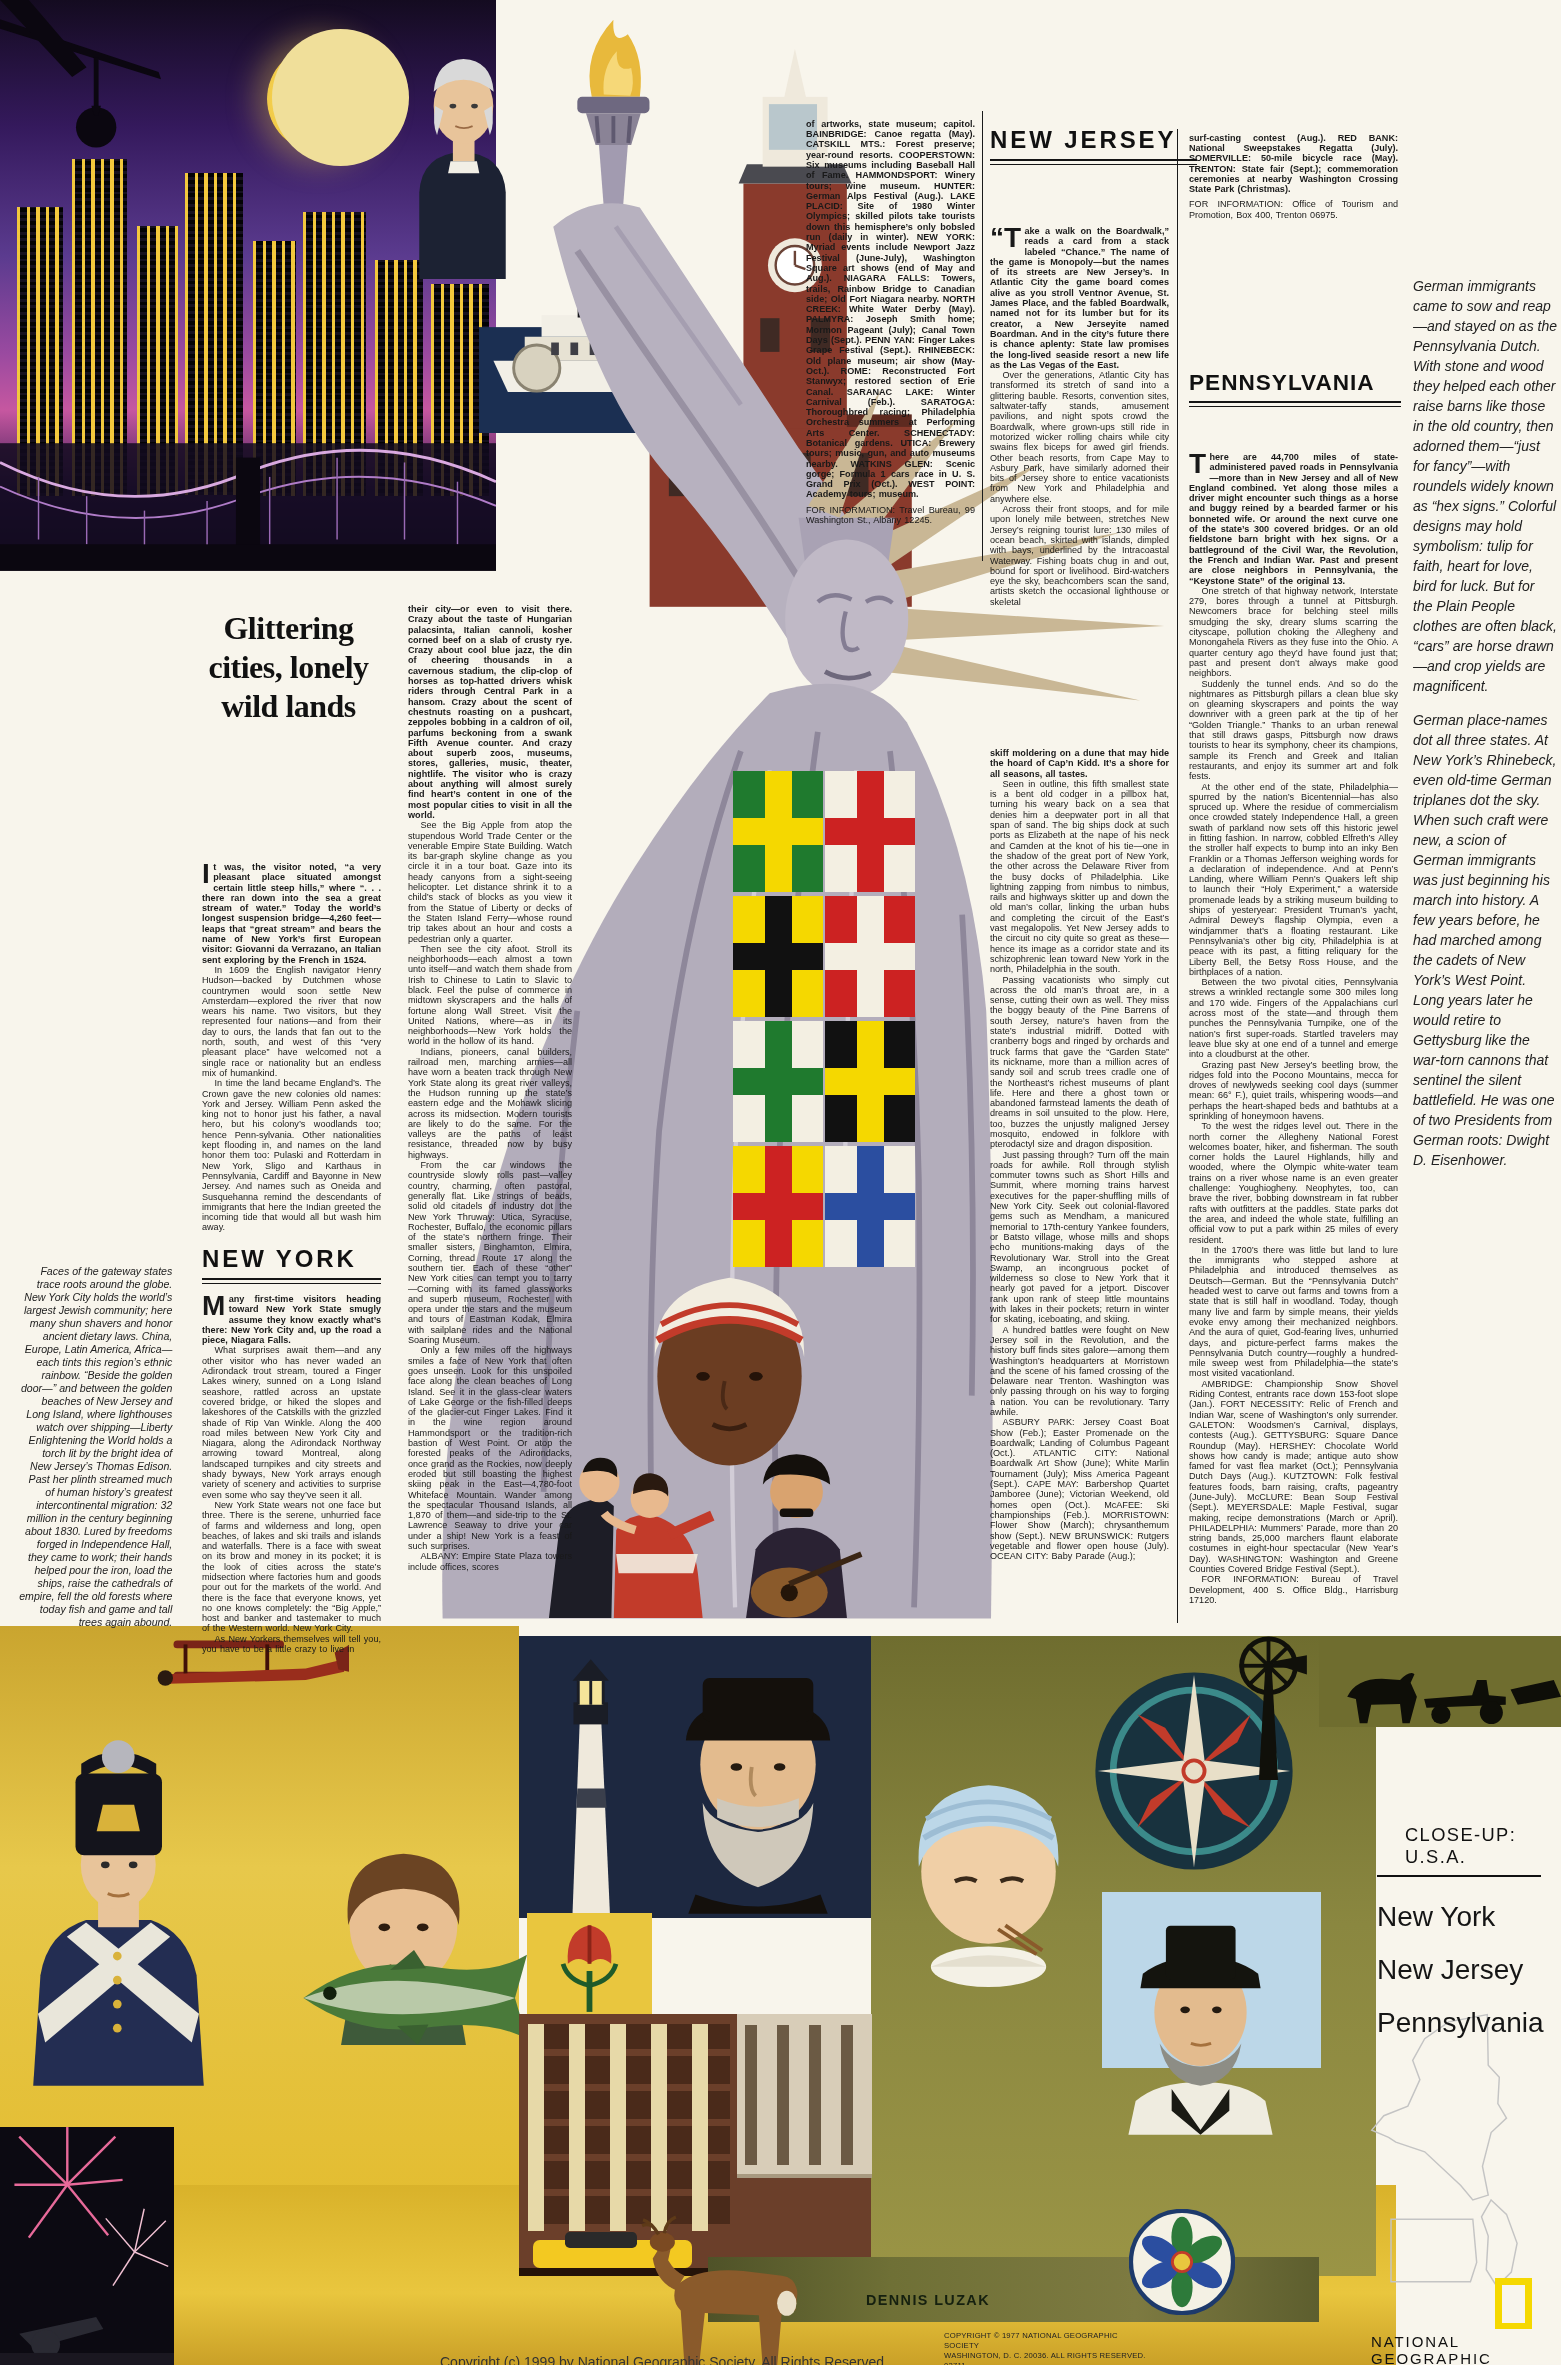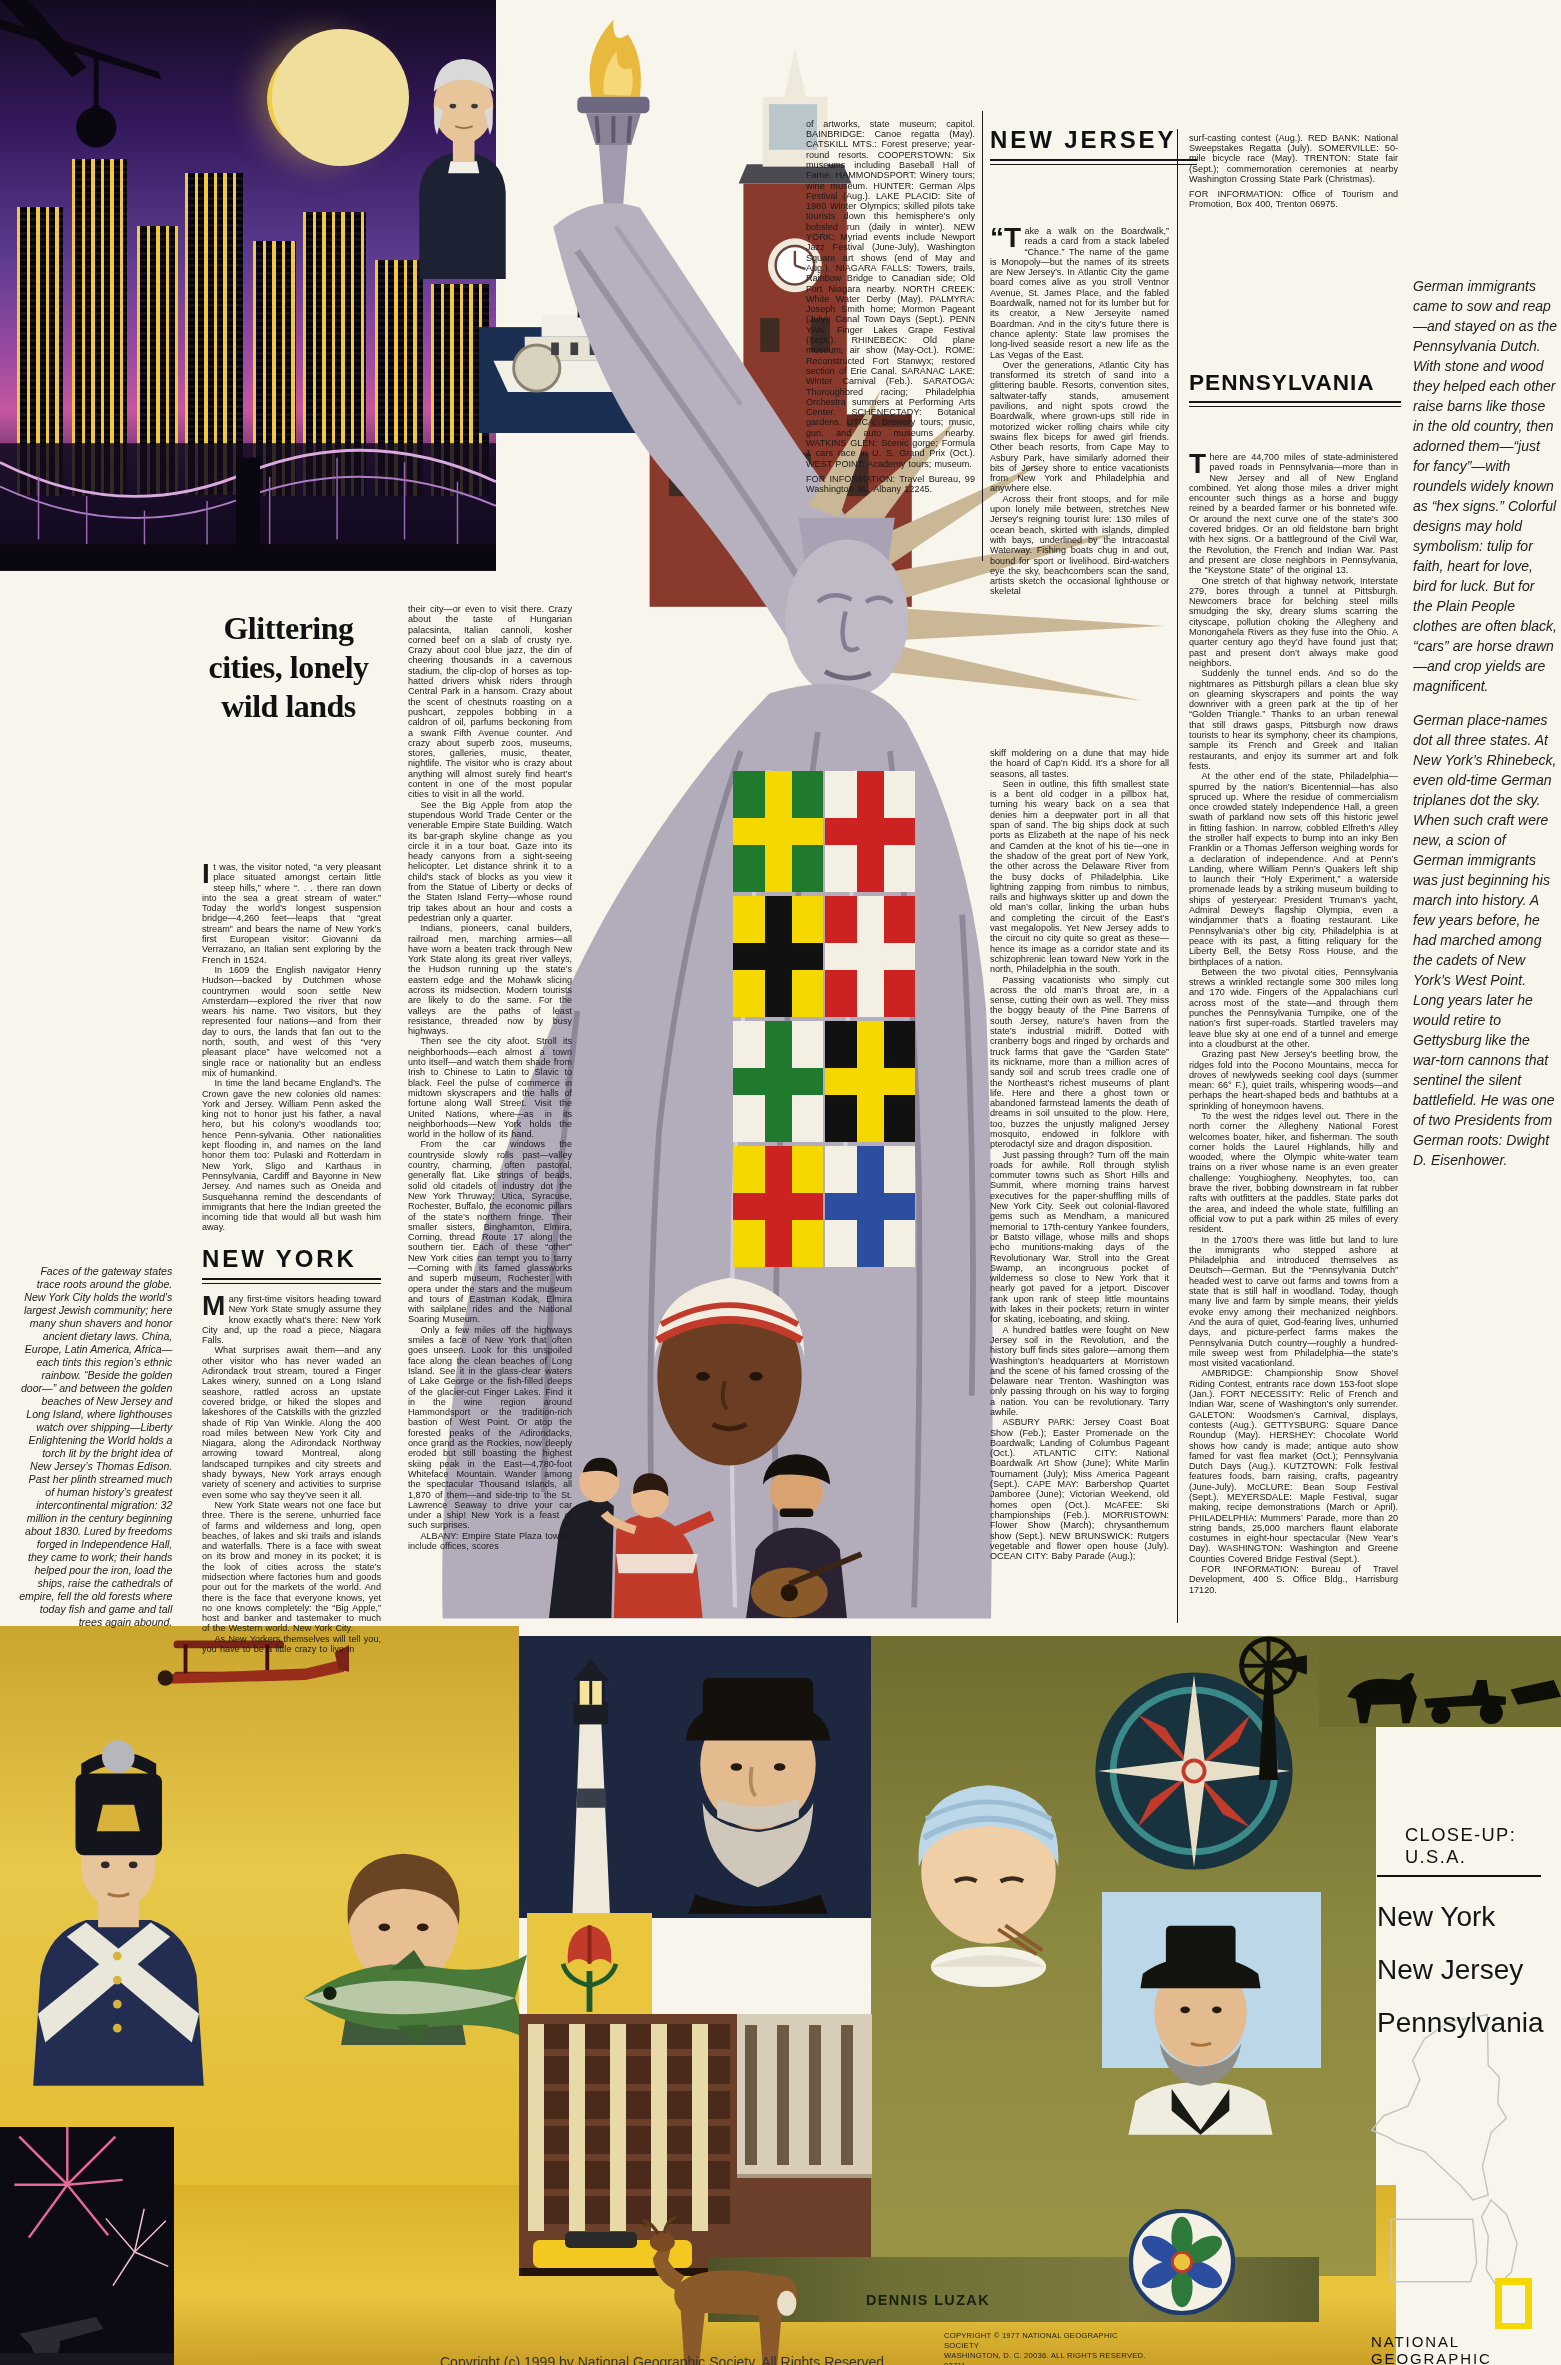--- a/index.html
+++ b/index.html
@@ -2,21 +2,21 @@
 <html style="font-size:7.7px"><head>
 <meta charset="utf-8">
 <style>
   html,body{margin:0;padding:0;background:#888;}
   #poster{position:relative;width:1562px;height:2366px;background:#f8f5ec;overflow:hidden;
           font-family:"Liberation Sans",sans-serif;color:#161616;}
   
   .txt{position:absolute;z-index:6;}
   .col{ text-align:justify;font-size:9.1px;line-height:10.3px;word-spacing:0.7px;color:#191919;}
   .col p{margin:0;text-indent:12.5px;}
-  .col p:first-child{text-indent:0;}
+  .col p:first-child{text-indent:0;font-weight:bold;}
   .listing p{text-indent:0;margin-top:4.8px;}
   .dc p:first-child::first-letter{float:left;font-size:28px;line-height:22px;font-weight:700;padding:1.4px 3.4px 0 0;}
   .title{font-size:32px;line-height:39px;font-weight:700;letter-spacing:-0.5px;text-align:center;color:#111;}
   .sect h2{margin:0;font-size:24px;font-weight:700;letter-spacing:2.9px;color:#111;}
   .sect .rules{height:3.4px;border-top:2.9px solid #151515;border-bottom:1px solid #151515;margin-top:4.8px;}
   .vrule{position:absolute;width:1.4px;background:#1a1a1a;z-index:6;}
   .caption{font-style:italic;color:#222;}
   .cap-left{font-size:10.6px;line-height:13px;text-align:right;}
   .cap-right{font-size:14px;line-height:20px;text-align:left;}
   .closeup-kicker{font-size:18.3px;letter-spacing:1.4px;color:#111;padding-left:28px;}
@@ -475,22 +475,22 @@
         <p>Many first-time visitors heading toward New York State smugly assume they know exactly what’s there: New York City and, up the road a piece, Niagara Falls.</p>
         <p>What surprises await them—and any other visitor who has never waded an Adirondack trout stream, toured a Finger Lakes winery, sunned on a Long Island seashore, rattled across an upstate covered bridge, or hiked the slopes and lakeshores of the Catskills with the grizzled shade of Rip Van Winkle. Along the 400 road miles between New York City and Niagara, along the Adirondack Northway arrowing toward Montreal, along landscaped turnpikes and city streets and shady byways, New York arrays enough variety of scenery and activities to surprise even some who say they’ve seen it all.</p>
         <p>New York State wears not one face but three. There is the serene, unhurried face of farms and wilderness and long, open beaches, of lakes and ski trails and islands and waterfalls. There is a face with sweat on its brow and money in its pocket; it is the look of cities across the state’s midsection where factories hum and goods pour out for the markets of the world. And there is the face that everyone knows, yet no one knows completely: the “Big Apple,” host and banker and tastemaker to much of the Western world. New York City.</p>
         <p>As New Yorkers themselves will tell you, you have to be a little crazy to live in</p>
       </div>
   </div>
 
   <div class="txt col" style="left:408px;top:604px;width:164px;max-height:1016px;overflow:hidden;">
       <p>their city—or even to visit there. Crazy about the taste of Hungarian palacsinta, Italian cannoli, kosher corned beef on a slab of crusty rye. Crazy about cool blue jazz, the din of cheering thousands in a cavernous stadium, the clip-clop of horses as top-hatted drivers whisk riders through Central Park in a hansom. Crazy about the scent of chestnuts roasting on a pushcart, zeppoles bobbing in a caldron of oil, parfums beckoning from a swank Fifth Avenue counter. And crazy about superb zoos, museums, stores, galleries, music, theater, nightlife. The visitor who is crazy about anything will almost surely find heart’s content in one of the most popular cities to visit in all the world.</p>
       <p>See the Big Apple from atop the stupendous World Trade Center or the venerable Empire State Building. Watch its bar-graph skyline change as you circle it in a tour boat. Gaze into its heady canyons from a sight-seeing helicopter. Let distance shrink it to a child’s stack of blocks as you view it from the Statue of Liberty or decks of the Staten Island Ferry—whose round trip takes about an hour and costs a pedestrian only a quarter.</p>
+      <p>Then see the city afoot. Stroll its neighborhoods—each almost a town unto itself—and watch them shade from Irish to Chinese to Latin to Slavic to black. Feel the pulse of commerce in midtown skyscrapers and the halls of fortune along Wall Street. Visit the United Nations, where—as in its neighborhoods—New York holds the world in the hollow of its hand.</p>
       <p>Indians, pioneers, canal builders, railroad men, marching armies—all have worn a beaten track through New York State along its great river valleys, the Hudson running up the state’s eastern edge and the Mohawk slicing across its midsection. Modern tourists are likely to do the same. For the valleys are the paths of least resistance, threaded now by busy highways.</p>
-      <p>Then see the city afoot. Stroll its neighborhoods—each almost a town unto itself—and watch them shade from Irish to Chinese to Latin to Slavic to black. Feel the pulse of commerce in midtown skyscrapers and the halls of fortune along Wall Street. Visit the United Nations, where—as in its neighborhoods—New York holds the world in the hollow of its hand.</p>
       <p>From the car windows the countryside slowly rolls past—valley country, charming, often pastoral, generally flat. Like strings of beads, solid old citadels of industry dot the New York Thruway: Utica, Syracuse, Rochester, Buffalo, the economic pillars of the state’s northern fringe. Their smaller sisters, Binghamton, Elmira, Corning, thread Route 17 along the southern tier. Each of these “other” New York cities can tempt you to tarry—Corning with its famed glassworks and superb museum, Rochester with opera under the stars and the museum and tours of Eastman Kodak, Elmira with sailplane rides and the National Soaring Museum.</p>
       <p>Only a few miles off the highways smiles a face of New York that often goes unseen. Look for this unspoiled face along the clean beaches of Long Island. See it in the glass-clear waters of Lake George or the fish-filled deeps of the glacier-cut Finger Lakes. Find it in the wine region around Hammondsport or the tradition-rich bastion of West Point. Or atop the forested peaks of the Adirondacks, once grand as the Rockies, now deeply eroded but still boasting the highest skiing peak in the East—4,780-foot Whiteface Mountain. Wander among the spectacular Thousand Islands, all 1,870 of them—and side-trip to the St. Lawrence Seaway to drive your car under a ship! New York is a feast of such surprises.</p>
       <p>ALBANY: Empire State Plaza towers include offices, scores</p>
     </div>
 
   <div class="txt col listing" style="left:806px;top:114px;width:169px;">
       <p>of artworks, state museum; capitol. BAINBRIDGE: Canoe regatta (May). CATSKILL MTS.: Forest preserve; year-round resorts. COOPERSTOWN: Six museums including Baseball Hall of Fame. HAMMONDSPORT: Winery tours; wine museum. HUNTER: German Alps Festival (Aug.). LAKE PLACID: Site of 1980 Winter Olympics; skilled pilots take tourists down this hemisphere’s only bobsled run (daily in winter). NEW YORK: Myriad events include Newport Jazz Festival (June-July), Washington Square art shows (end of May and Aug.). NIAGARA FALLS: Towers, trails, Rainbow Bridge to Canadian side; Old Fort Niagara nearby. NORTH CREEK: White Water Derby (May). PALMYRA: Joseph Smith home; Mormon Pageant (July); Canal Town Days (Sept.). PENN YAN: Finger Lakes Grape Festival (Sept.). RHINEBECK: Old plane museum; air show (May-Oct.). ROME: Reconstructed Fort Stanwyx; restored section of Erie Canal. SARANAC LAKE: Winter Carnival (Feb.). SARATOGA: Thoroughbred racing; Philadelphia Orchestra summers at Performing Arts Center. SCHENECTADY: Botanical gardens. UTICA: Brewery tours; music, gun, and auto museums nearby. WATKINS GLEN: Scenic gorge; Formula 1 cars race in U. S. Grand Prix (Oct.). WEST POINT: Academy tours; museum.</p>
       <p>FOR INFORMATION: Travel Bureau, 99 Washington St., Albany 12245.</p>
     </div>
 

